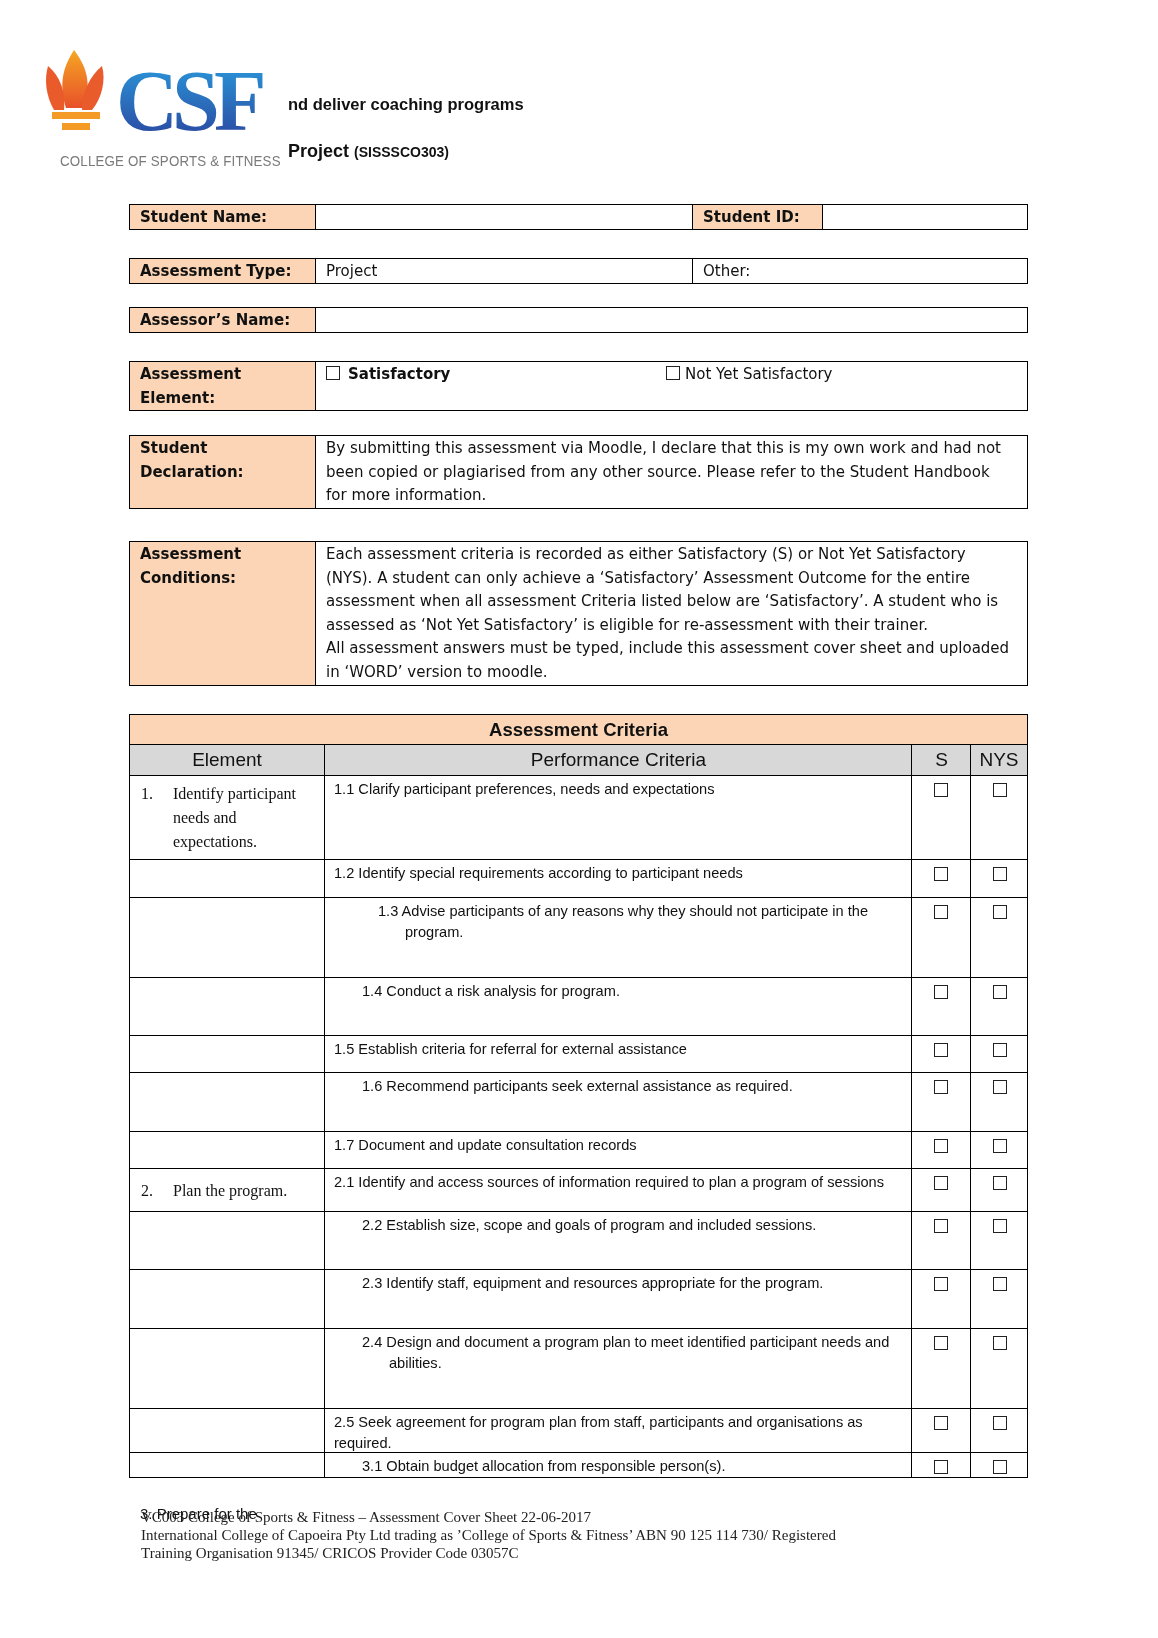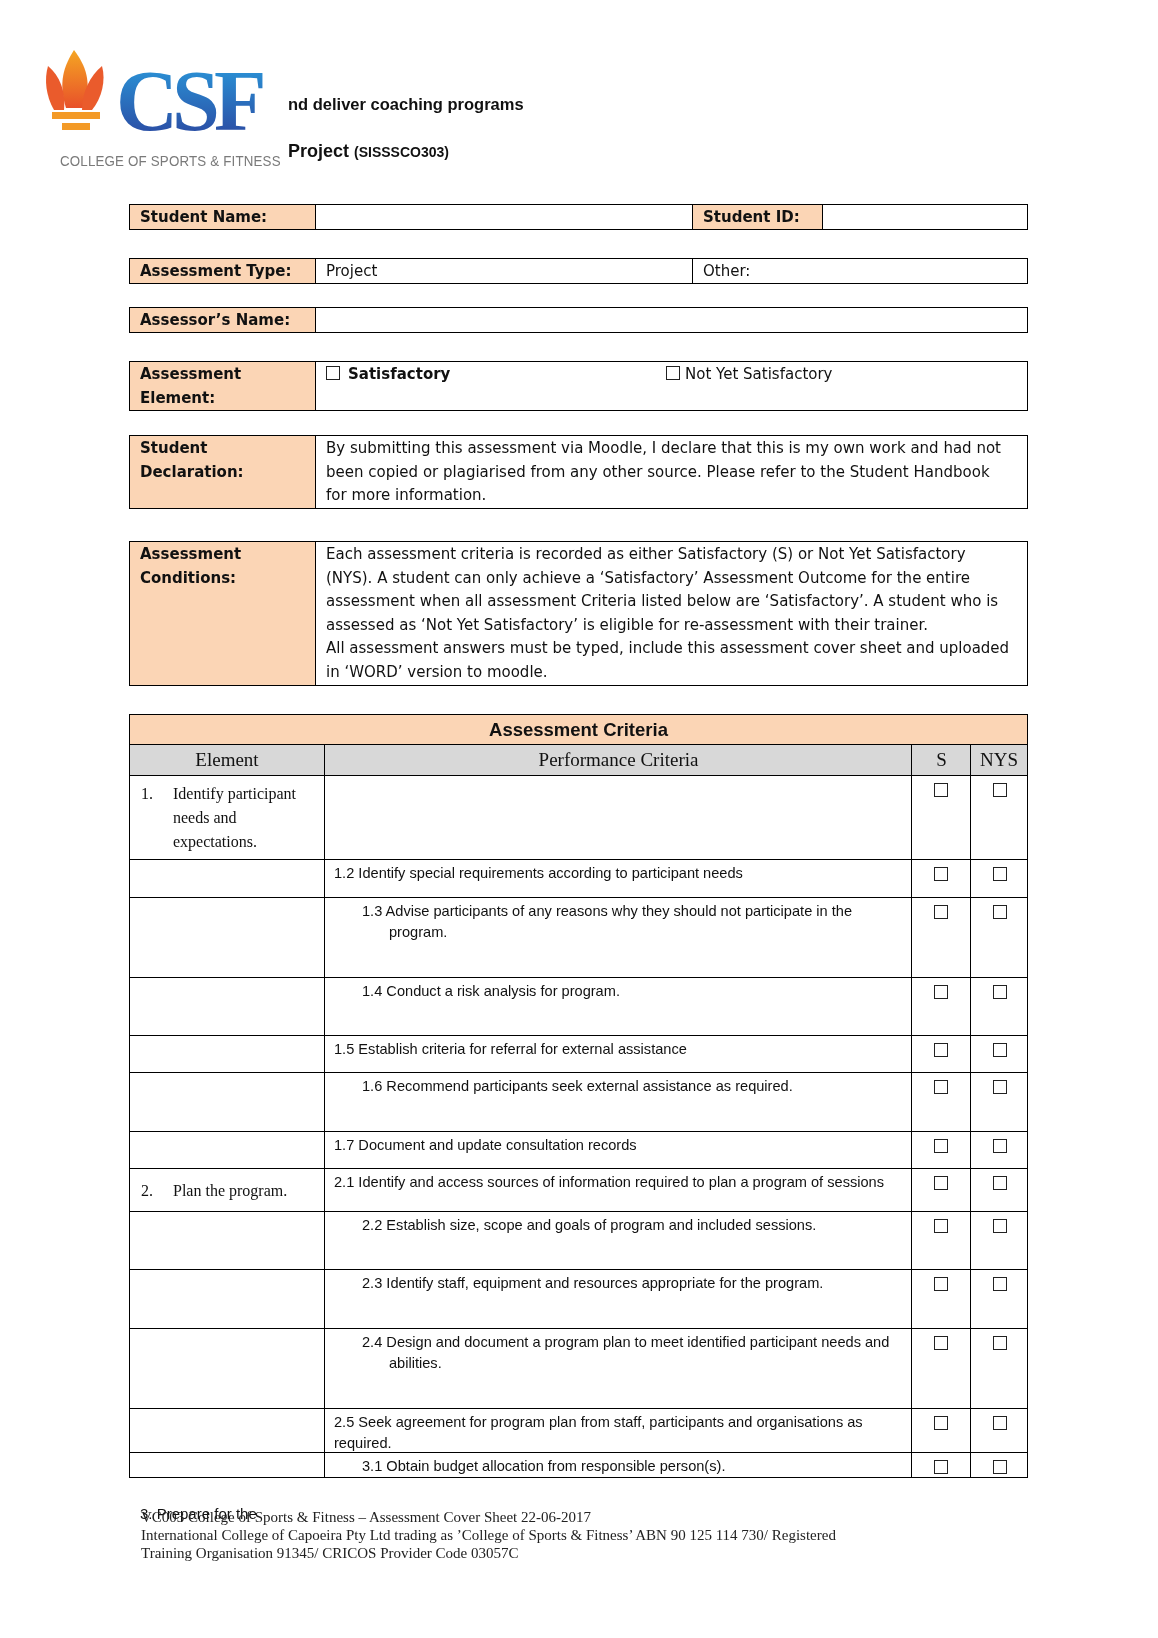--- a/index.html
+++ b/index.html
@@ -21,21 +21,21 @@
            font-size: 15px; line-height: 23.5px; }
     .sep { position: absolute; top: 0; bottom: 0; border-left: 1.3px solid #000; }
     .lbl2 { position: absolute; top: 0; bottom: 0; background: #fbd5b5; border-right: 1.3px solid #000; box-sizing: border-box;
             padding: 1px 10px; font-weight: bold; font-size: 15px; line-height: 23.5px; }
     .cb { display: inline-block; width: 12px; height: 12px; border: 1px solid #222; vertical-align: -1px; margin-right: 8px; background: #fff; }
 
     .crit { position: absolute; left: 129px; top: 714px; width: 899px; border: 1.3px solid #000; box-sizing: border-box; }
     .crit .head { height: 29px; background: #fbd5b5; border-bottom: 1.3px solid #000; text-align: center;
                   font-weight: bold; font-size: 18.5px; line-height: 29px; font-family: "Liberation Sans", sans-serif; }
     .crit .colhead { position: relative; height: 30px; background: #d8d8d8; border-bottom: 1.3px solid #000;
-                     font-size: 19px; line-height: 30px; font-family: Liberation Serif, serif; }
+                     font-size: 19px; line-height: 30px; font-family: Liberation Sans, sans-serif; }
     .colhead div { position: absolute; top: 0; bottom: 0; text-align: center; }
     .row { position: relative; border-bottom: 1.3px solid #000; box-sizing: border-box; }
     .row:last-child { border-bottom: none; }
     .vline { position: absolute; top: 0; bottom: 0; border-left: 1.3px solid #000; }
     .el { position: absolute; left: 0; top: 0; width: 194px; padding: 6px 10px; box-sizing: border-box;
           font-family: "Liberation Serif", serif; font-size: 16px; line-height: 24px; }
     .el .num { position: absolute; left: 11px; }
     .el .txt { display: block; padding-left: 33px; }
     .el.plain { font-family: "Liberation Sans", sans-serif; font-size: 15px; line-height: 20px; padding-top: 3px; margin-top: 48px; }
     .el.plain .txt { padding-left: 0; }
@@ -135,20 +135,21 @@
   </div>
   <div id="rows">
       <div class="row" style="height: 84px;">
         <div class="el">
           <span class="num">1.</span>
           <span class="txt">Identify participant needs and expectations.</span>
         </div>
         <div class="vline" style="left: 194px;"></div>
         <div class="vline" style="left: 781px;"></div>
         <div class="vline" style="left: 840px;"></div>
+        <div class="pc"><span>1.1</span> <span>Clarify participant preferences, needs and expectations</span></div>
         <div class="sbox" style="left: 804px; top: 7px;"></div>
         <div class="sbox" style="left: 863px;"></div>
       </div>
       <div class="row" style="height: 38px;">
         <div class="el plain">
           <span class="txt"></span>
         </div>
         <div class="vline" style="left: 194px;"></div>
         <div class="vline" style="left: 781px;"></div>
         <div class="vline" style="left: 840px;"></div>
@@ -156,21 +157,21 @@
         <div class="sbox" style="left: 804px; top: 7px;"></div>
         <div class="sbox" style="left: 863px;"></div>
       </div>
       <div class="row" style="height: 80px;">
         <div class="el plain">
           <span class="txt"></span>
         </div>
         <div class="vline" style="left: 194px;"></div>
         <div class="vline" style="left: 781px;"></div>
         <div class="vline" style="left: 840px;"></div>
-        <div class="pc ind" style="text-indent: -27px; padding-left: 65px; padding-right: 16px; margin-left: 0px; display: block;"><span>1.3</span> <span style="white-space: normal;">Advise participants of any reasons why they should not participate in the program.</span></div>
+        <div class="pc ind" style="text-indent: -27px; padding-left: 65px; padding-right: 16px; margin-left: 16px; display: block;"><span>1.3</span> <span style="white-space: normal;">Advise participants of any reasons why they should not participate in the program.</span></div>
         <div class="sbox" style="left: 804px; top: 7px;"></div>
         <div class="sbox" style="left: 863px;"></div>
       </div>
       <div class="row" style="height: 58px;">
         <div class="el plain">
           <span class="txt"></span>
         </div>
         <div class="vline" style="left: 194px;"></div>
         <div class="vline" style="left: 781px;"></div>
         <div class="vline" style="left: 840px;"></div>

